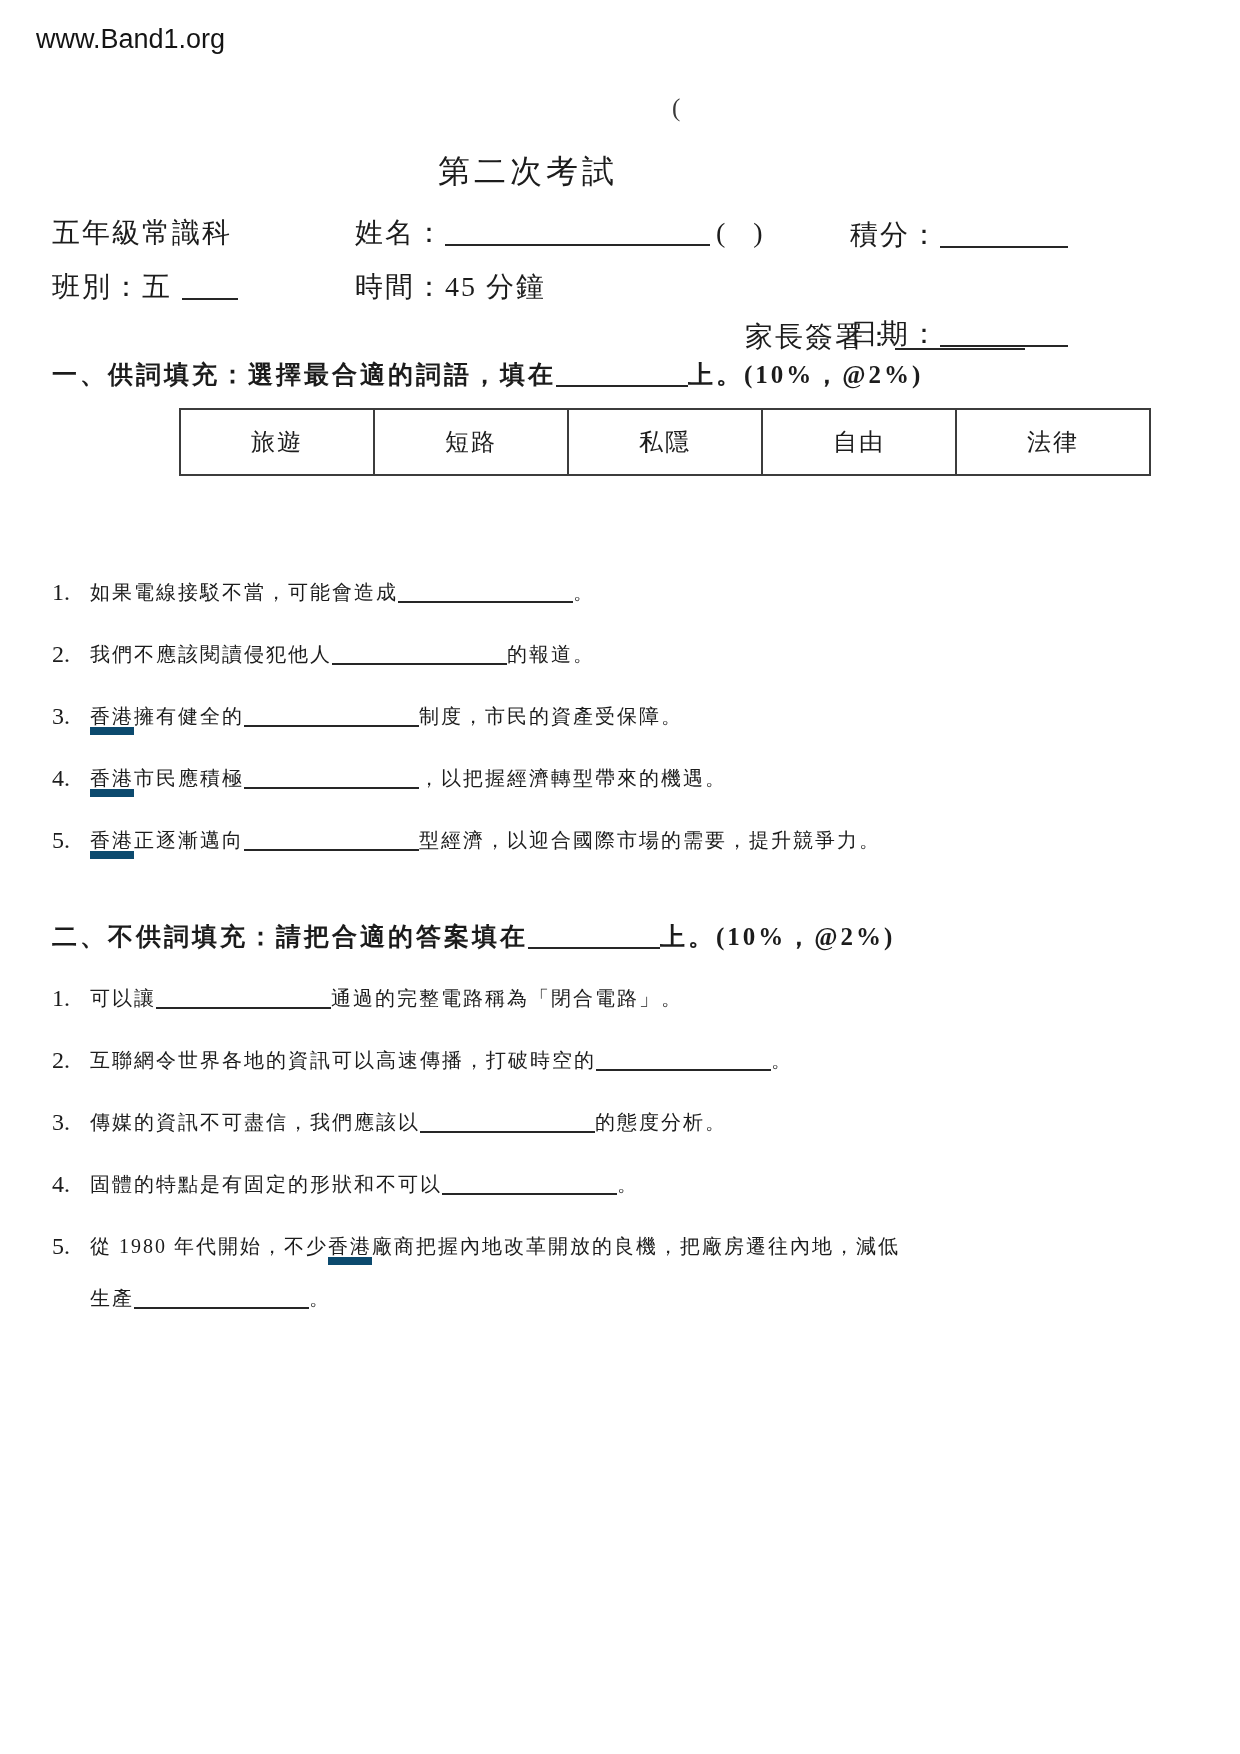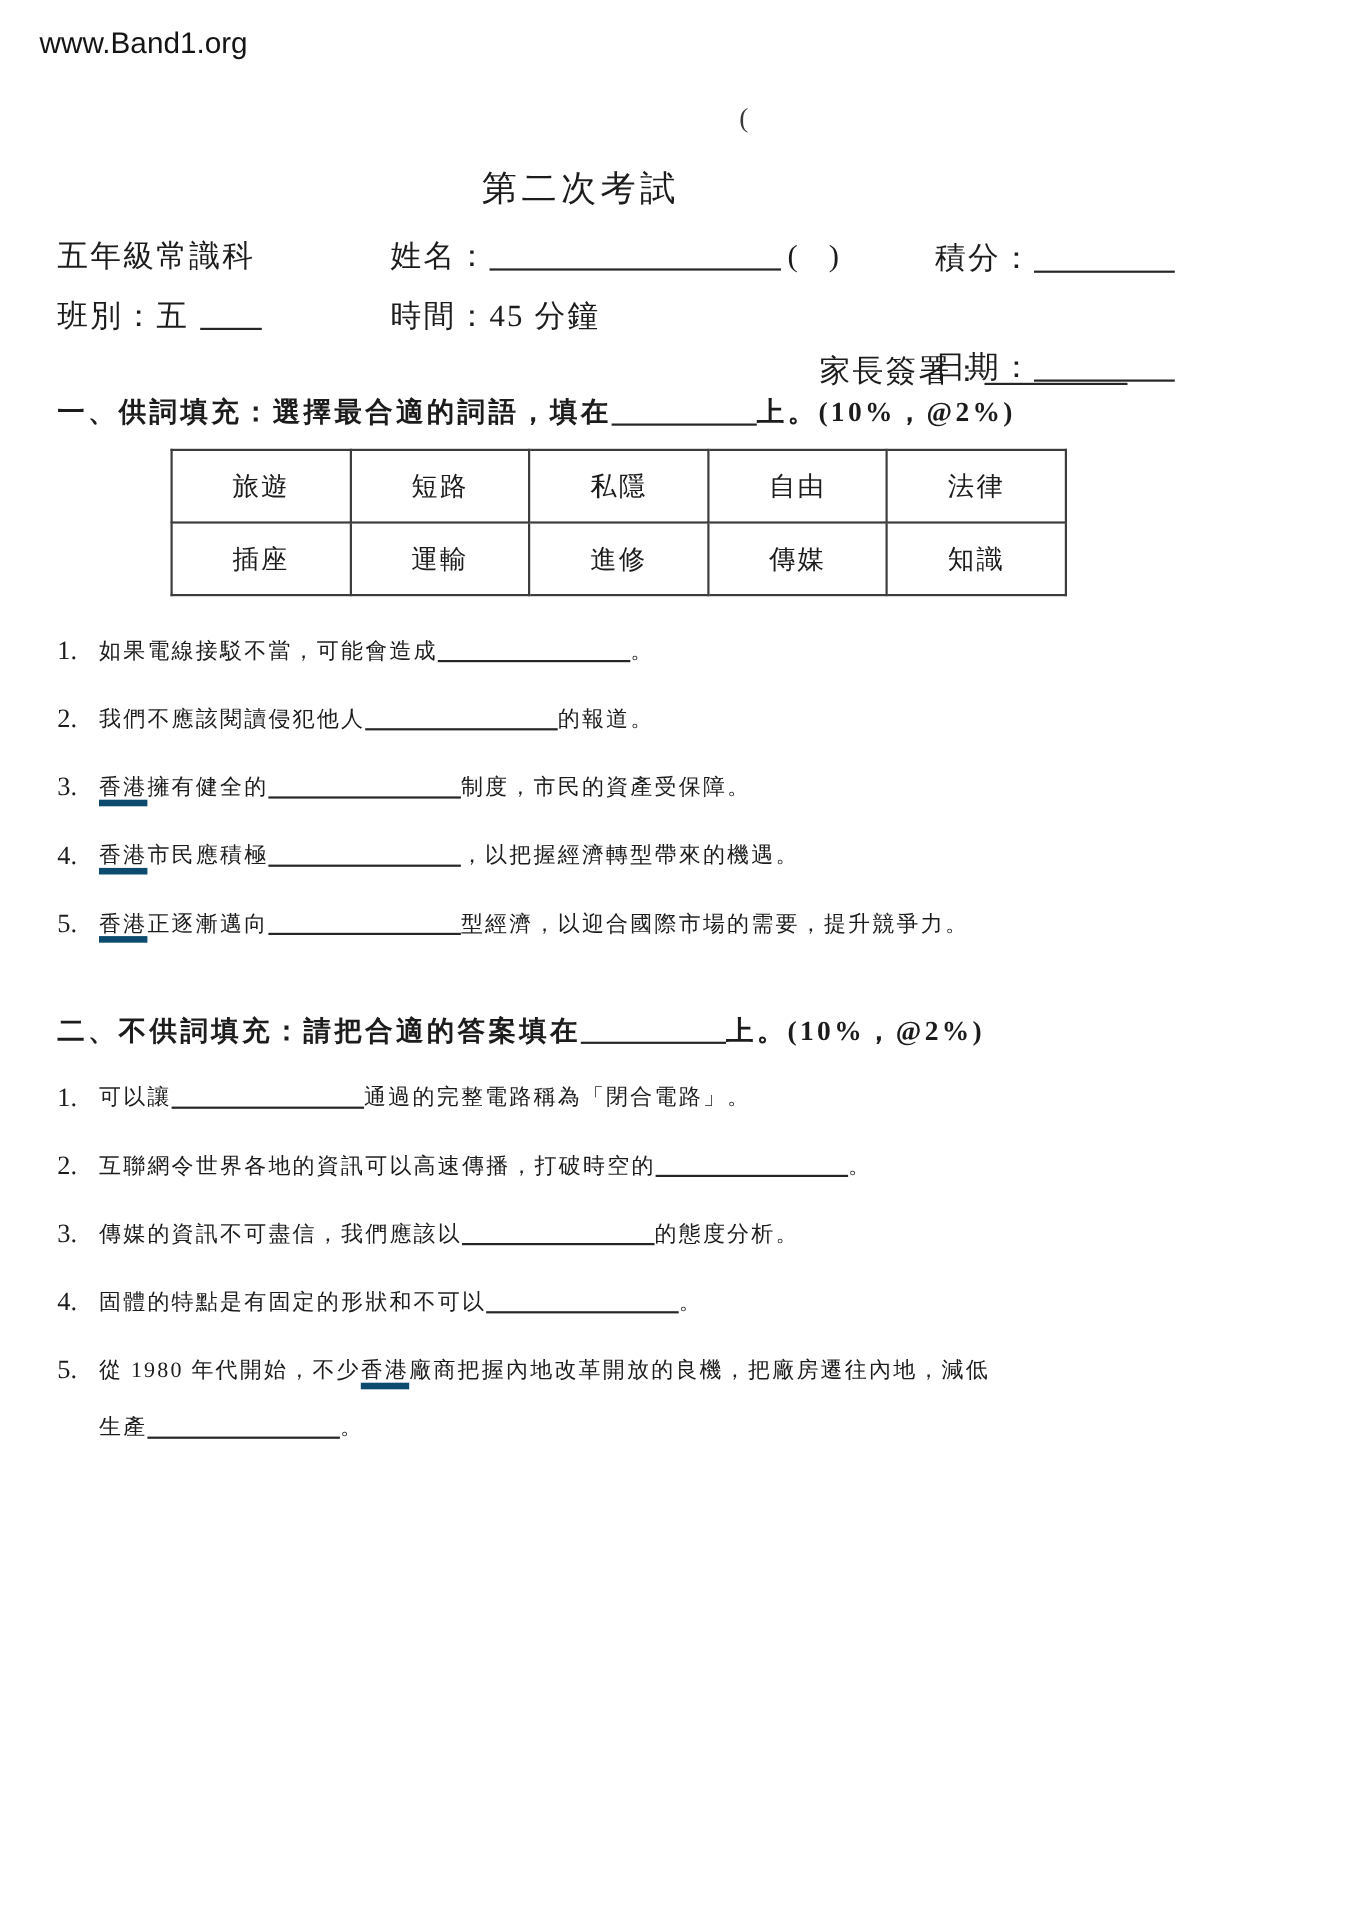--- a/index.html
+++ b/index.html
@@ -28,33 +28,33 @@
   .class-blank{width:56px;margin-left:10px;}
   .parent-blank{width:130px;}
   .h-blank{width:132px;border-bottom-width:2.5px;}
   .q-blank{width:175px;}
 
   .section-heading{font-weight:700;font-size:25px;letter-spacing:3px;white-space:nowrap;}
   .sec1-heading{left:52px;top:358px;}
   .sec2-heading{left:52px;top:920px;}
 
   .word-bank-wrap{left:155px;top:408px;}
-  table.word-bank{border-collapse:collapse;table-layout:fixed;width:815px;}
+  table.word-bank{border-collapse:collapse;table-layout:fixed;width:972px;margin-left:24px;}
   table.word-bank td{
     border:2px solid #3c3c3c;height:62px;text-align:center;
     font-size:24px;letter-spacing:2px;
   }
 
   .questions{left:52px;right:40px;}
   .s1-questions{top:566px;}
   .s2-questions{top:972px;}
   .question-row{display:flex;margin-bottom:10px;}
   .q-num{flex:0 0 38px;font-size:24px;line-height:52px;}
   .q-body{flex:1;font-size:20px;letter-spacing:2px;line-height:52px;}
-  .hk-underline{border-bottom:6px solid #0c4a6e;}
+  .hk-underline{border-bottom:8px solid #0c4a6e;}
 </style>
 </head>
 <body>
 
 <div class="abs watermark">www.Band1.org</div>
 <div class="abs artifact">(</div>
 <div class="abs page-title">第二次考試</div>
 
 <div class="abs hrow subject">五年級常識科</div>
 
@@ -86,27 +86,20 @@
 
 <div class="abs word-bank-wrap">
   <table class="word-bank">
     <tbody>
         <tr>
       <td>旅遊</td>
       <td>短路</td>
       <td>私隱</td>
       <td>自由</td>
       <td>法律</td>
-    </tr>
-    <tr>
-      <td>插座</td>
-      <td>運輸</td>
-      <td>進修</td>
-      <td>傳媒</td>
-      <td>知識</td>
     </tr>
   </tbody>
     </table>
 </div>
 
 <div class="abs questions s1-questions">
     <div class="question-row">
       <span class="q-num">1.</span>
       <span class="q-body"><span>如果電線接駁不當，可能會造成</span><span class="blank q-blank"></span><span>。</span></span>
     </div>

